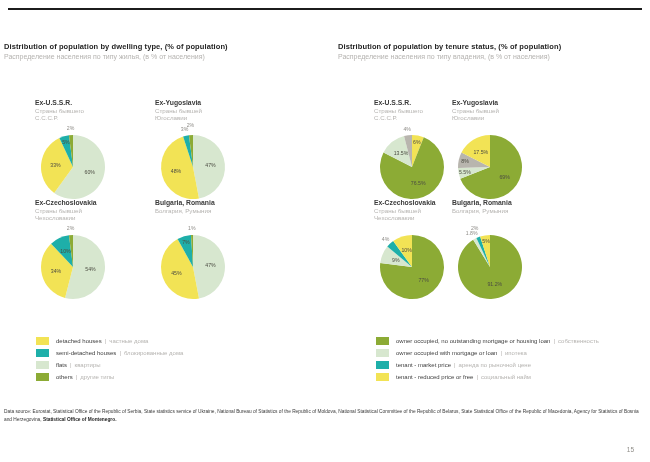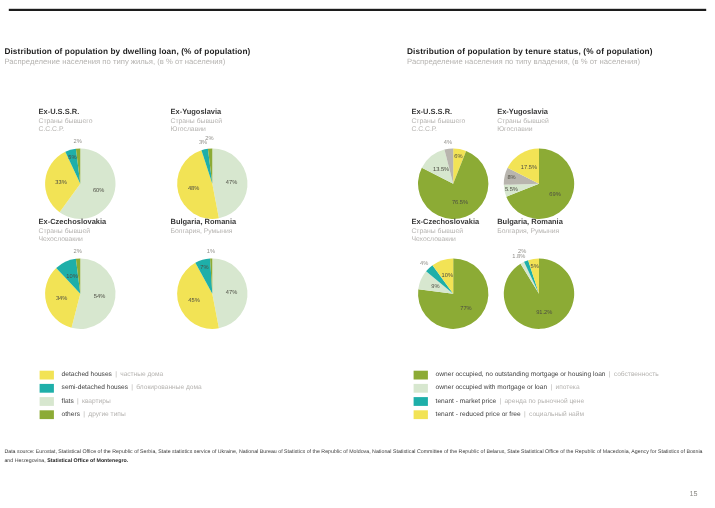--- a/index.html
+++ b/index.html
@@ -2,21 +2,21 @@
 <html><head>
 <meta charset="utf-8">
 <title>Population distribution charts</title>
 <style>
   html,body{margin:0;padding:0;background:#ffffff;}
   .page{position:relative;width:650px;height:462px;background:#ffffff;overflow:hidden;
         font-family:"Liberation Sans",sans-serif;}
   .top-rule{position:absolute;left:8px;top:8px;width:634px;height:1.5px;background:#1c1c1c;}
   .section-head{position:absolute;top:42px;}
   .section-head.left{left:4px;}
-  .section-head.right{left:338px;margin-left:32px;}
+  .section-head.right{left:338px;}
   .section-title{font-size:7.5px;font-weight:bold;color:#1f1f1f;letter-spacing:.1px;}
   .section-subtitle{font-size:7px;color:#b5b3b0;margin-top:2px;}
   .chart-block{position:absolute;width:112px;}
   .chart-header{height:24px;}
   .chart-title{font-size:6.8px;font-weight:bold;color:#3a3a3a;}
   .chart-subtitle{font-size:6.2px;line-height:1.2;color:#b5b3b0;width:62px;margin-top:1px;}
   .pie-wrap{margin-left:-12px;}
   .pie-wrap svg{display:block;}
   .pie-label-inside{font-family:"Liberation Sans",sans-serif;font-size:5.2px;fill:#4c4c42;}
   .pie-label-outside{font-family:"Liberation Sans",sans-serif;font-size:5.2px;fill:#8f8d88;}
@@ -33,21 +33,21 @@
   .source b{font-weight:bold;color:#1f1f1f;}
   .page-number{position:absolute;right:16px;top:446px;font-size:6.5px;color:#8f8d88;}
 </style>
 </head>
 <body>
 
 <div class="page">
   <div class="top-rule"></div>
 
   <div class="section-head left">
-    <div class="section-title">Distribution of population by dwelling loan, (% of population)</div>
+    <div class="section-title">Distribution of population by dwelling type, (% of population)</div>
     <div class="section-subtitle">Распределение населения по типу жилья, (в % от населения)</div>
   </div>
 
   <div class="section-head right">
     <div class="section-title">Distribution of population by tenure status, (% of population)</div>
     <div class="section-subtitle">Распределение населения по типу владения, (в % от населения)</div>
   </div>
 
   <div class="chart-block" style="left:35px;top:99px;">
     <div class="chart-header">

